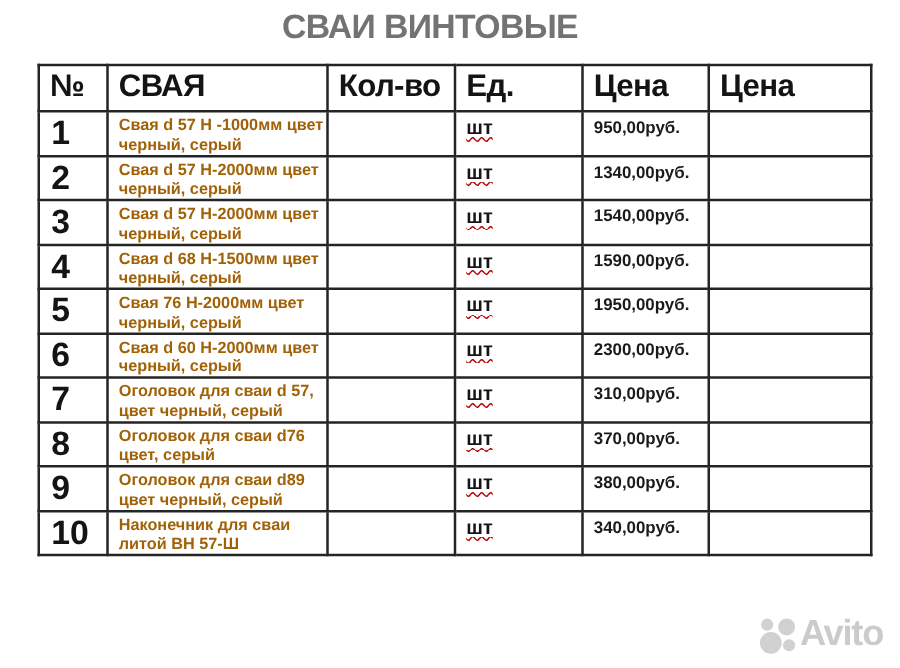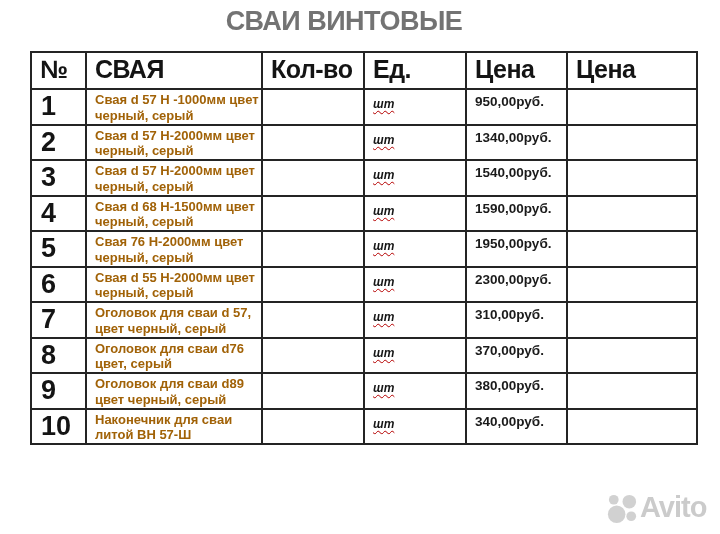--- a/index.html
+++ b/index.html
@@ -55,27 +55,26 @@
   td.c-name {
     font-size: 13px;
     font-weight: 700;
     line-height: 15.5px;
     padding: 2px 2px 0 8px;
     white-space: pre-line;
     color: #a16207;
   }
   td.c-unit { padding: 4px 0 0 8px; }
   td.c-unit .unit {
-    font-size: 12px;
+    font-size: 16px;
     font-weight: 700;
     text-decoration: underline wavy #b40000;
     text-decoration-thickness: 1px;
     text-underline-offset: 2px;
     text-decoration-skip-ink: none;
-    font-style: italic;
   }
   td.c-price {
     font-size: 13.5px;
     font-weight: 700;
     padding: 4px 0 0 8px;
     color: #1a1a1a;
     margin-top: 33px;
   }
   .watermark {
     position: absolute;
@@ -159,21 +158,21 @@
       <td class="c-num">5</td>
       <td class="c-name">Свая 76 Н-2000мм цвет
 черный, серый</td>
       <td class="c-qty"></td>
       <td class="c-unit"><span class="unit">шт</span></td>
       <td class="c-price">1950,00руб.</td>
       <td class="c-sum"></td>
     </tr>
     <tr>
       <td class="c-num">6</td>
-      <td class="c-name">Свая d 55 Н-2000мм цвет
+      <td class="c-name">Свая d 60 Н-2000мм цвет
 черный, серый</td>
       <td class="c-qty"></td>
       <td class="c-unit"><span class="unit">шт</span></td>
       <td class="c-price">2300,00руб.</td>
       <td class="c-sum"></td>
     </tr>
     <tr>
       <td class="c-num">7</td>
       <td class="c-name">Оголовок для сваи d 57,
 цвет черный, серый</td>

